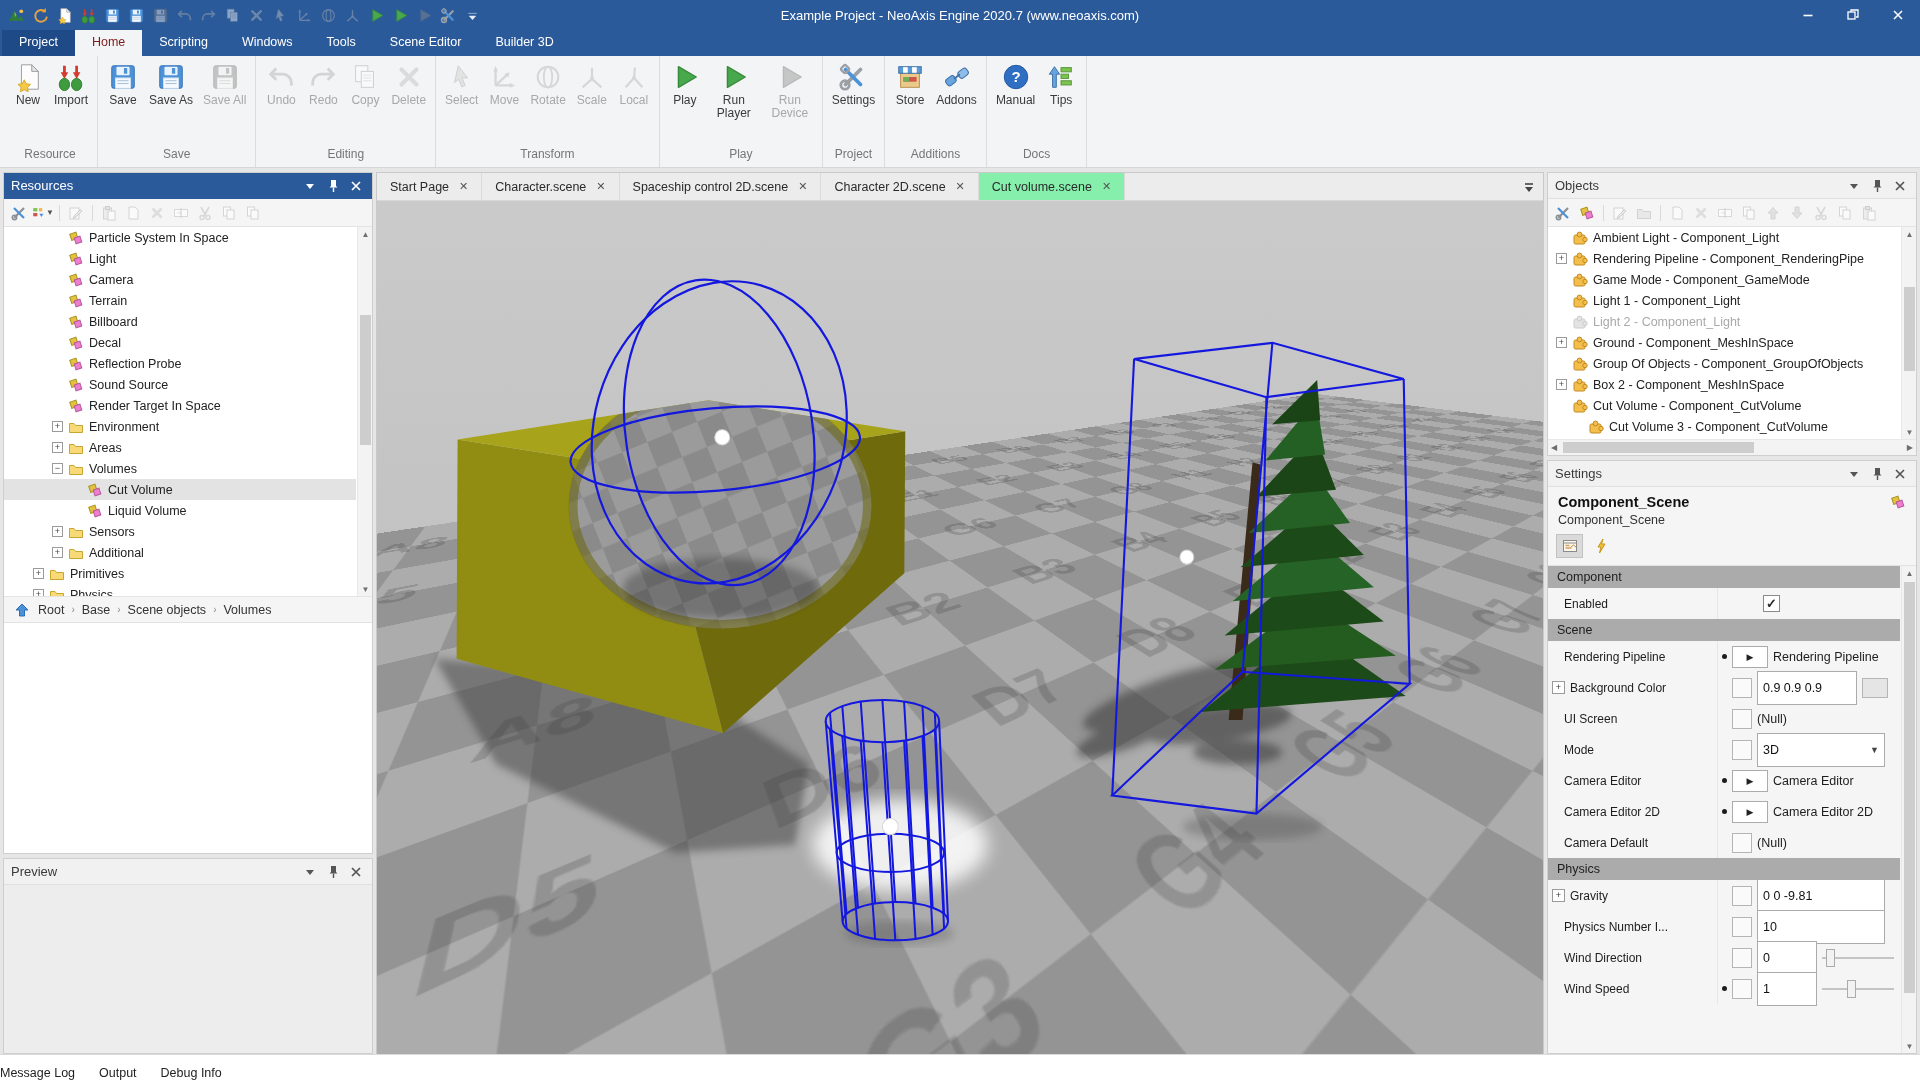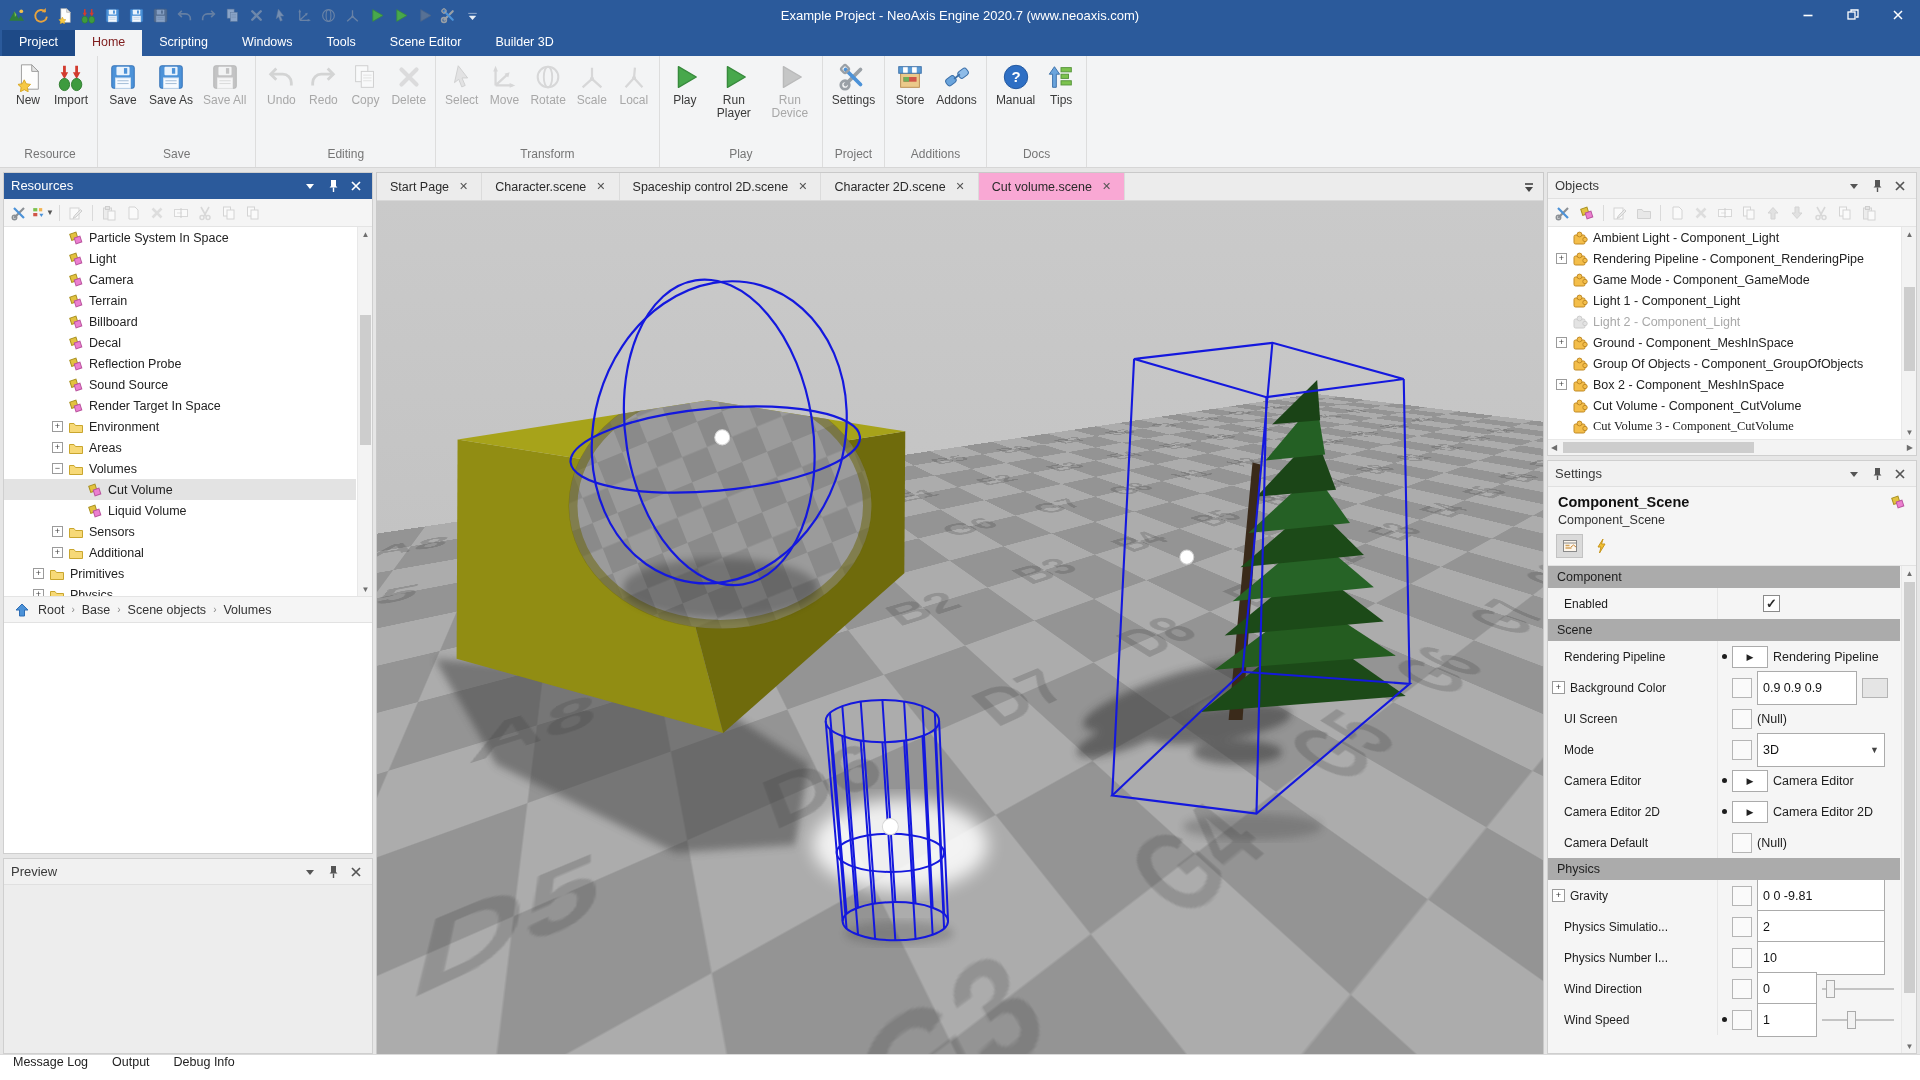--- a/index.html
+++ b/index.html
@@ -58,21 +58,21 @@
 .hsb{height:16px;flex:none;background:#F3F3F3;border-top:1px solid #E8E8E8;position:relative;display:flex;align-items:center;justify-content:space-between;padding:0 3px;font-size:8px;color:#6E6E6E}
 .hsb .th{position:absolute;left:15px;top:2px;height:11px;width:52%;background:#CDCDCD}
 .breadcrumb{height:26px;flex:none;display:flex;align-items:center;gap:7px;padding:0 9px;border-bottom:1px solid #E2E2E2;color:#333;font-size:12.5px}
 .bsep{color:#8a8a8a;font-size:10px}
 .members{flex:1;background:#fff}
 .preview{height:196px;flex:none}
 .preview-body{flex:1;background:#EDEDED}
 
 .tabstrip{height:28px;flex:none;background:#ECECEC;display:flex;align-items:stretch;border-bottom:1px solid #D8D8D8}
 .dtab{display:flex;align-items:center;gap:10px;padding:0 13px;border-right:1px solid #DBDBDB;color:#2a2a2a;font-size:12.5px;white-space:nowrap}
-.dtab.active{background:#f9a8d4}
+.dtab.active{background:#86efac}
 .dtab .x{color:#555;font-size:11px}
 .tabmenu{margin-left:auto;width:28px;display:flex;align-items:center;justify-content:center}
 .viewport{flex:1;position:relative;overflow:hidden;background:linear-gradient(#CACACA, #C2C2C2 45%, #BDBDBD)}
 .floor{position:absolute;left:50%;top:46%;width:4200px;height:3200px;margin-left:-2100px;transform-origin:50% 0;transform:perspective(520px) rotateX(61deg) rotateZ(-32deg) translate(-420px,-520px);background:repeating-conic-gradient(#ACACAC 0 25%,#949494 0 50%);background-size:150px 150px}
 .flab{position:absolute;width:150px;height:150px;display:flex;align-items:center;justify-content:center;font-size:54px;font-weight:bold;color:rgba(45,45,45,.20)}
 .haze{position:absolute;left:0;right:0;top:44.5%;height:56px;background:linear-gradient(#C2C2C2 12%,rgba(194,194,194,0));pointer-events:none}
 .scene{position:absolute;inset:0;width:100%;height:100%}
 
 .settings{flex:1}
 .sethead{padding:7px 10px 1px;display:flex;align-items:flex-start}
@@ -95,21 +95,21 @@
 .refbtn{width:36px;height:22px;border:1px solid #ABABAB;background:#fff;display:flex;align-items:center;justify-content:center;font-size:9px;color:#222;flex:none}
 .refval{font-size:12.5px;color:#1d1d1d;white-space:nowrap}
 .checkbox{width:17px;height:17px;border:1px solid #8A8A8A;background:#fff;display:flex;align-items:center;justify-content:center;color:#2c2c2c;font-size:13px;font-weight:bold}
 .swatch{width:26px;height:20px;background:#E5E5E5;border:1px solid #B5B5B5;flex:none}
 .selcaret{margin-left:auto;font-size:9px;color:#444;padding-left:6px}
 .slid{width:72px;height:18px;position:relative;flex:none}
 .slid .trk{position:absolute;left:0;right:0;top:8px;height:2px;background:#C4C4C4}
 .slid .thm{position:absolute;top:0;width:9px;height:18px;background:#F2F2F2;border:1px solid #ABABAB}
 .gsb{position:absolute;right:0;top:0;bottom:0;width:15px;background:#F3F3F3;border-left:1px solid #E8E8E8}
 
-.statusbar{height:26px;flex:none;background:#FFF;border-top:1px solid #DADADA;display:flex;align-items:flex-start;gap:24px;padding-left:13px}
+.statusbar{height:26px;flex:none;background:#FFF;border-top:1px solid #DADADA;display:flex;align-items:flex-end;gap:24px;}
 .stab{font-size:12.5px;color:#222}
 </style>
 </head>
 <body>
 
 <div class="app">
 
   <div class="titlebar">
     <div class="qat" id="qat">
         <span class="qbtn">
@@ -1206,21 +1206,21 @@
             </div>
             <div class="trow" style="padding-left: 8px;">
               <span class="expsp"></span>
               <svg class="ic16" viewBox="0 0 16 16">
                 <rect x="2" y="5" width="11" height="9" rx="1.5" fill="#F4BE4A" stroke="#C08A26"></rect>
                 <circle cx="7.5" cy="4.5" r="2.4" fill="#F4BE4A" stroke="#C08A26"></circle>
                 <circle cx="13" cy="9.5" r="2.2" fill="#F4BE4A" stroke="#C08A26"></circle>
               </svg>
               <span>Cut Volume - Component_CutVolume</span>
             </div>
-            <div class="trow" style="padding-left: 8px; font-family: Liberation Serif, serif;">
+            <div class="trow" style="padding-left: 24px;">
               <span class="expsp"></span>
               <svg class="ic16" viewBox="0 0 16 16">
                 <rect x="2" y="5" width="11" height="9" rx="1.5" fill="#F4BE4A" stroke="#C08A26"></rect>
                 <circle cx="7.5" cy="4.5" r="2.4" fill="#F4BE4A" stroke="#C08A26"></circle>
                 <circle cx="13" cy="9.5" r="2.2" fill="#F4BE4A" stroke="#C08A26"></circle>
               </svg>
               <span>Cut Volume 3 - Component_CutVolume</span>
             </div>
             <div class="vsb">
             <span class="sa" style="top:0">▲</span>
@@ -1374,31 +1374,20 @@
             <div class="cat">Physics</div>
             <div class="prow">
               <div class="plabel">
                 <span class="pexp">+</span>
                 <span>Gravity</span>
               </div>
               <div class="pval">
                 <span class="mksp"></span>
                 <span class="defbox"></span>
                 <span class="tbox" style="width:128px">0 0 -9.81</span>
-              </div>
-            </div>
-            <div class="prow">
-              <div class="plabel">
-                <span class="pexpsp"></span>
-                <span>Physics Simulatio...</span>
-              </div>
-              <div class="pval">
-                <span class="mksp"></span>
-                <span class="defbox"></span>
-                <span class="tbox" style="width:128px">2</span>
               </div>
             </div>
             <div class="prow">
               <div class="plabel">
                 <span class="pexpsp"></span>
                 <span>Physics Number I...</span>
               </div>
               <div class="pval">
                 <span class="mksp"></span>
                 <span class="defbox"></span>

